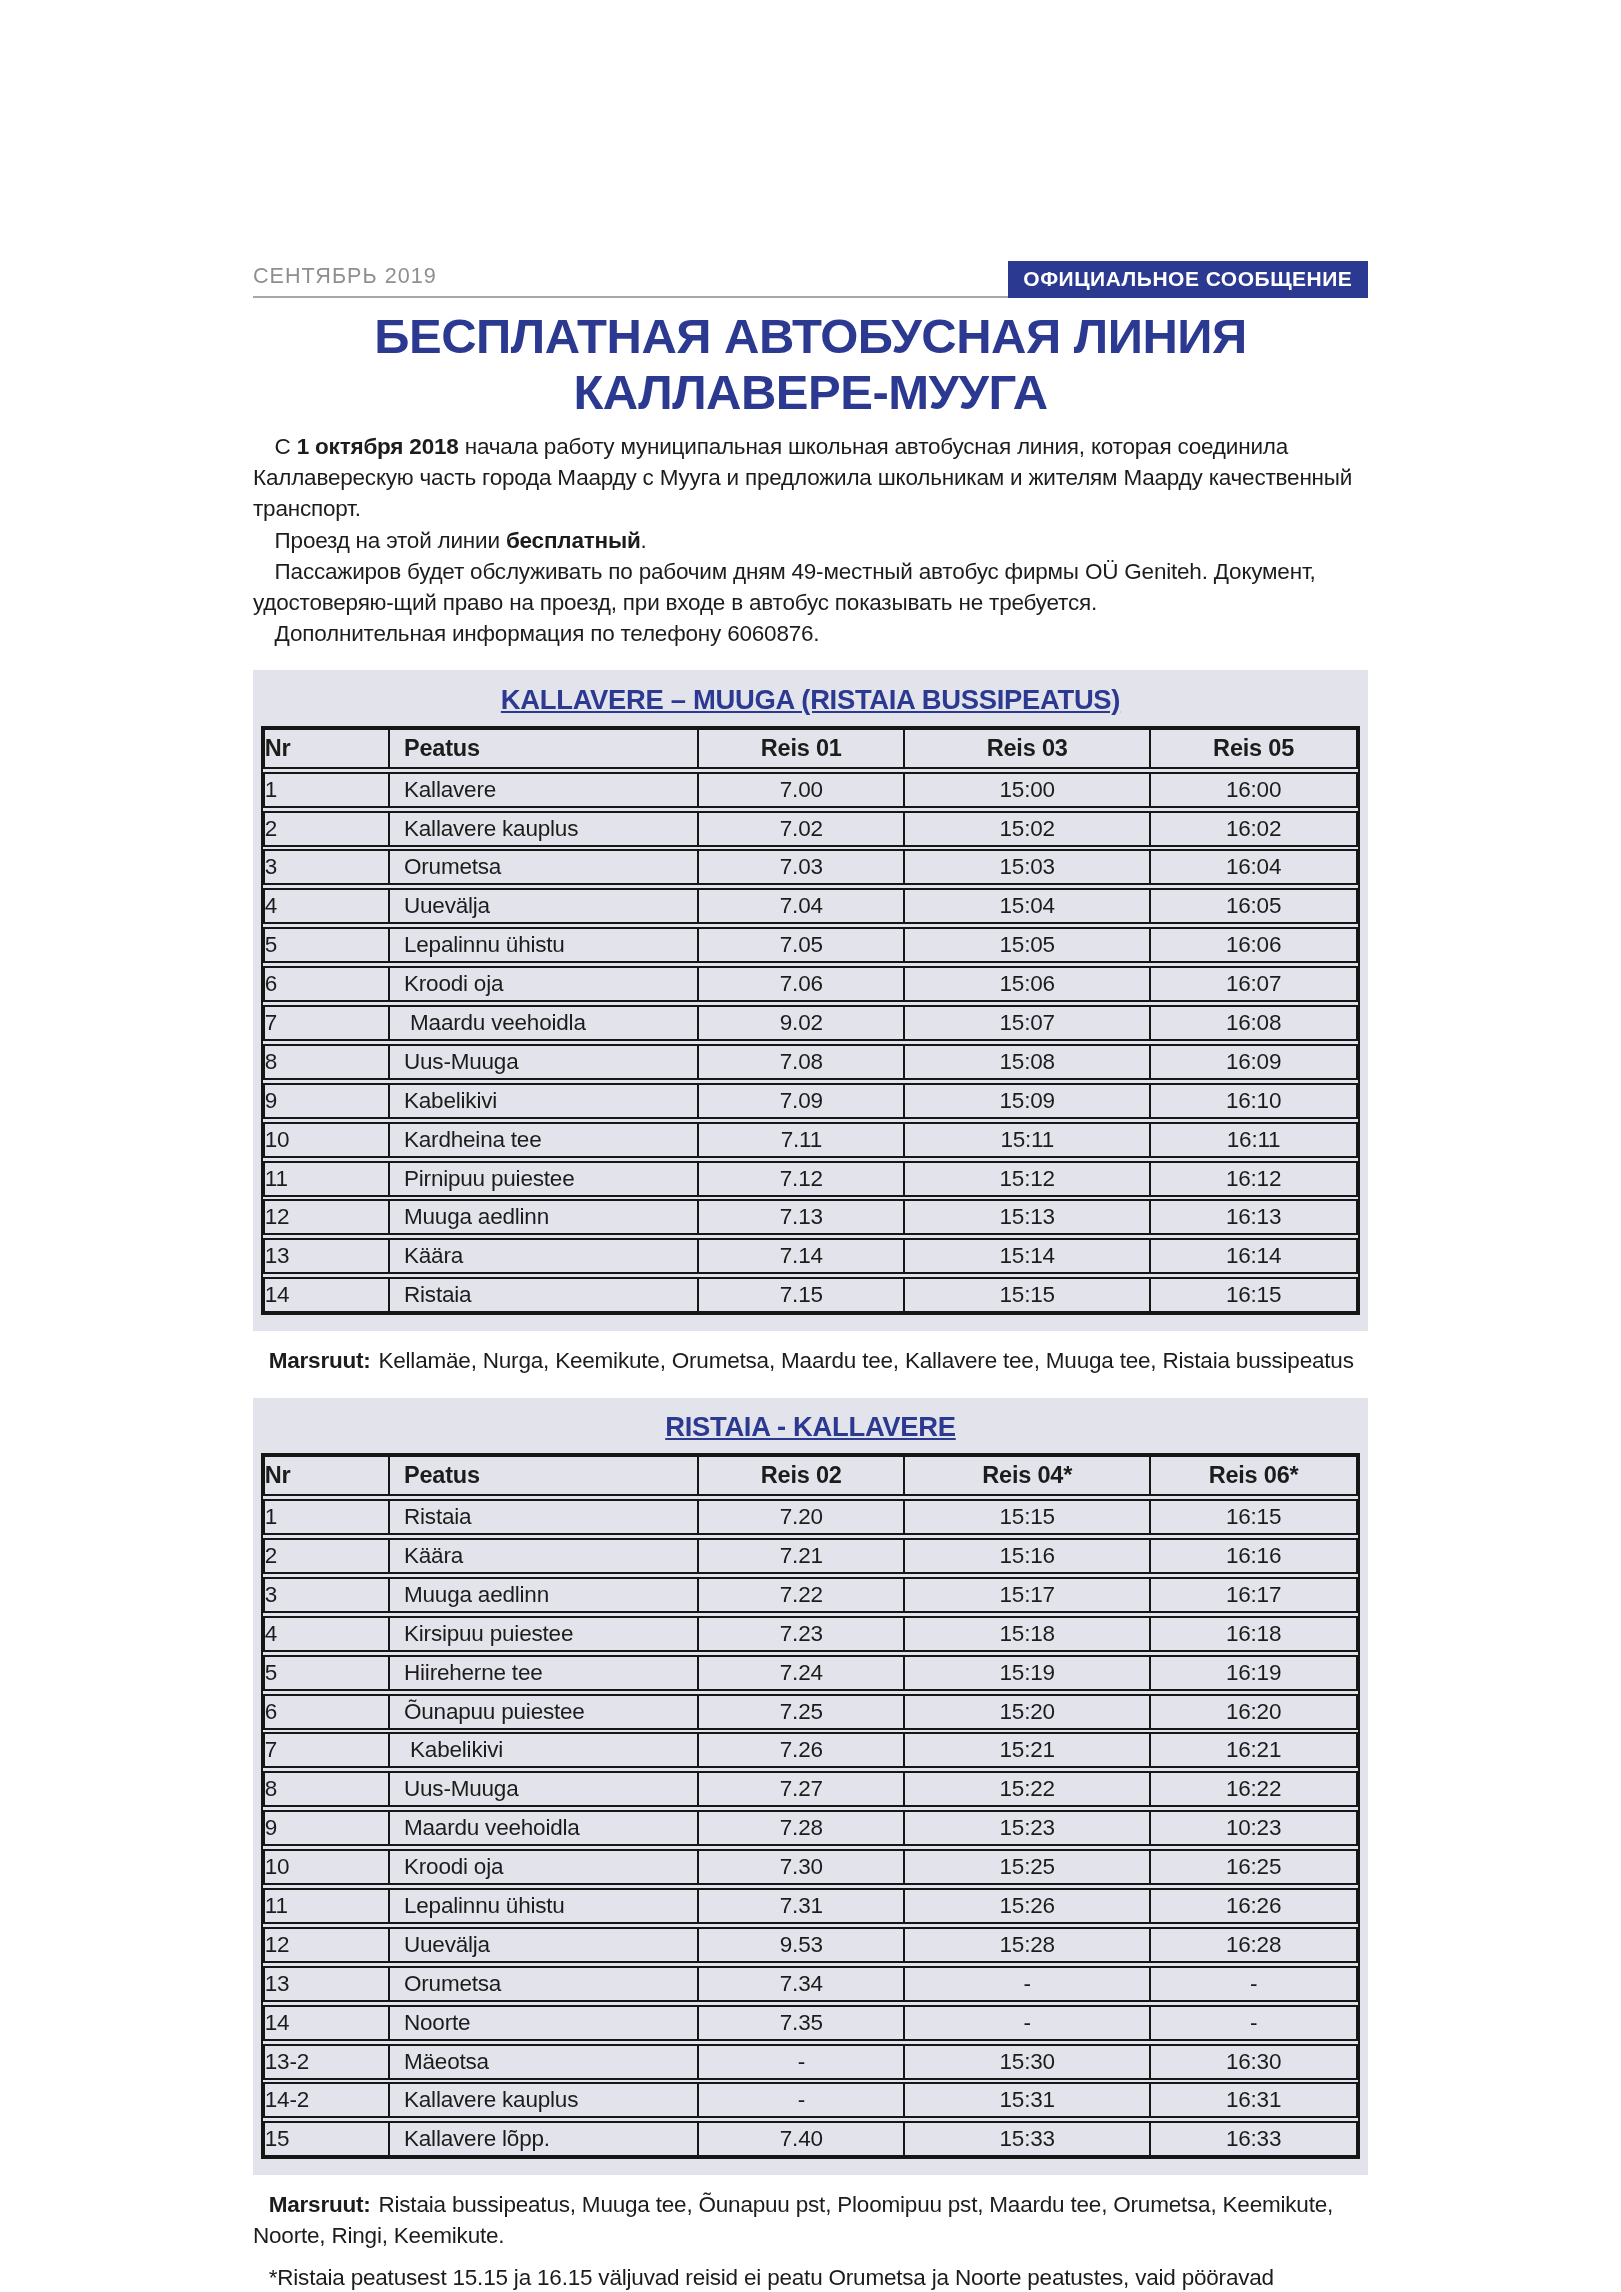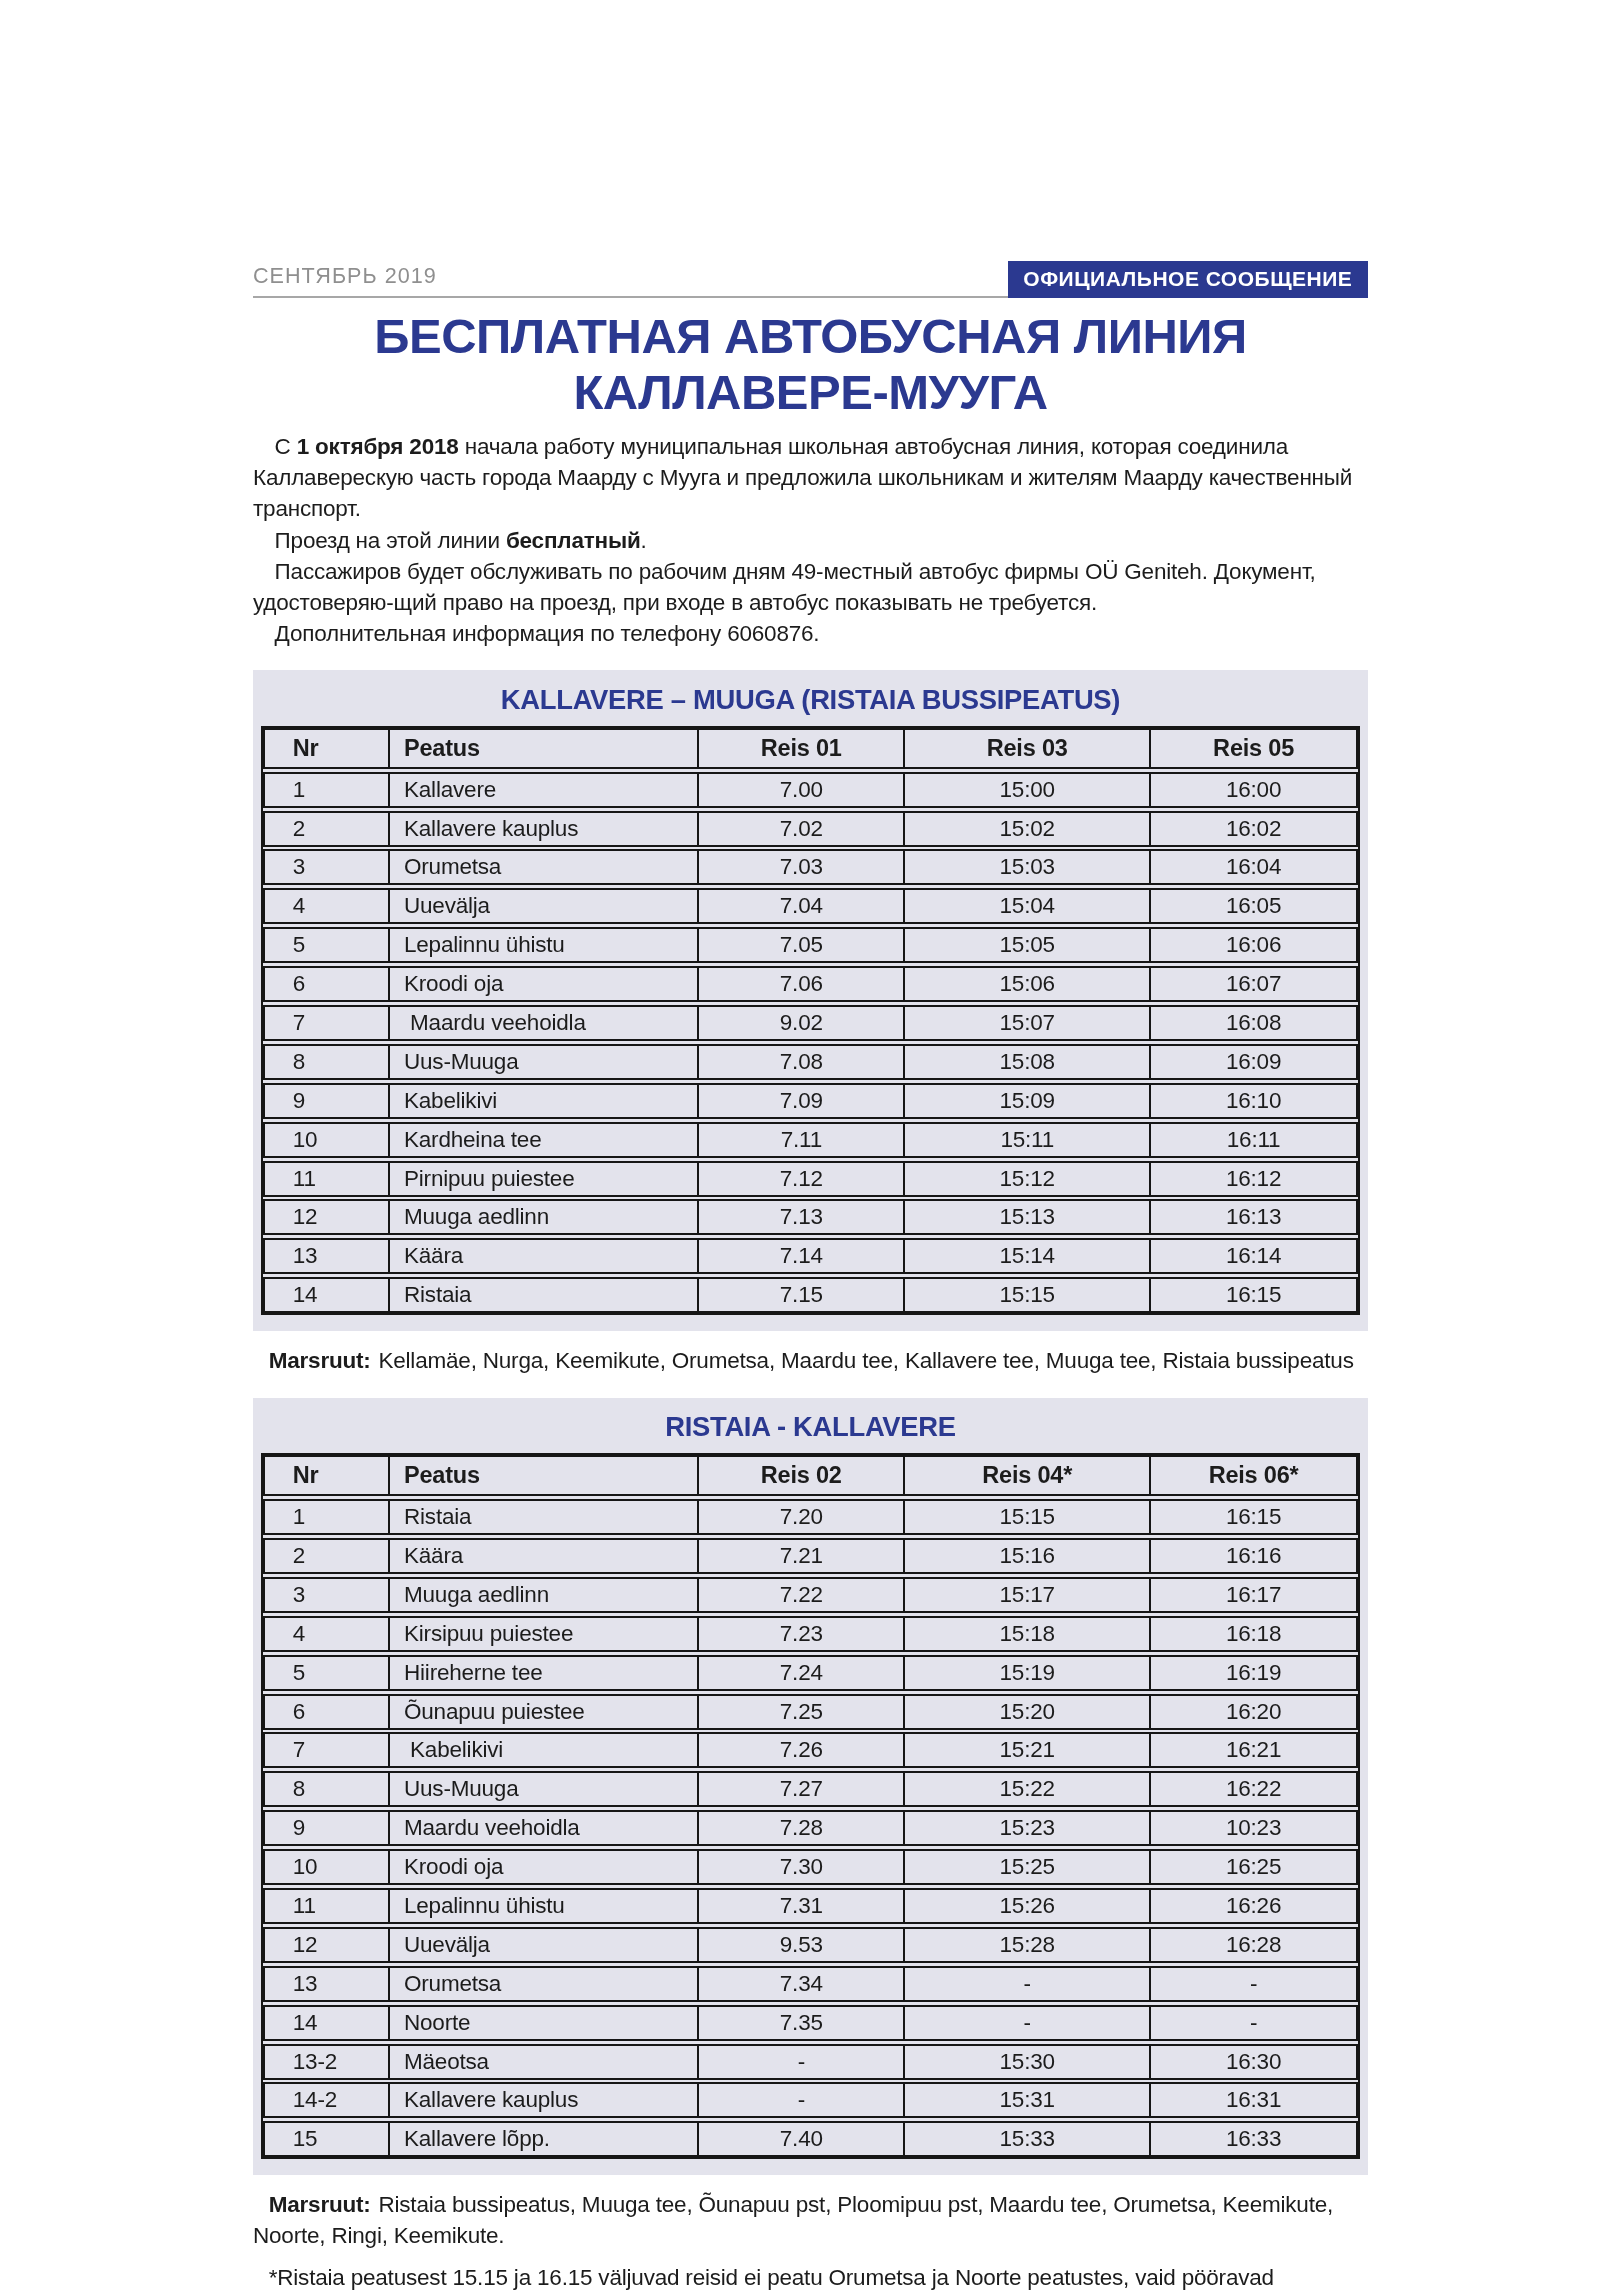--- a/index.html
+++ b/index.html
@@ -35,31 +35,32 @@
   
   .paragraphs { margin-top:11.8px; font-size:22.5px; line-height:1.38; letter-spacing:-0.2px; }
   .paragraphs p { text-indent:21.6px; }
 
   
   .table-block { background:#e3e3ec; margin-top:21.6px; padding:9.8px 7.8px 15.7px 7.8px; }
   .table-title {
     text-align:center; color:#2b3990;
     font-size:27.4px; font-weight:bold; letter-spacing:-0.3px;
     padding:3.9px 0 9.8px 0;
+    text-decoration:underline;
   }
   .ttable { border:2px solid #161616; }
   .trow { display:flex; border:2px solid #161616; }
   .trow + .trow { margin-top:2.9px; }
   .tcell {
     font-size:22.5px; line-height:32px; letter-spacing:-0.2px;
     overflow:hidden; white-space:nowrap;
   }
   .tcell:not(:last-child) { border-right:2px solid #161616; }
   .thead .tcell { font-weight:bold; font-size:23.5px; line-height:37px; }
-  .c0 { width:11.5%; padding-left:28px; }
+  .c0 { width:11.5%; padding-left:0; }
   .c1 { width:28.3%; padding-left:13.7px; }
   .c2 { width:18.9%; text-align:center; }
   .c3 { width:22.5%; text-align:center; }
   .c4 { width:18.8%; text-align:center; }
 
   
   .marsruut, .footnote {
     font-size:22.5px; line-height:1.4; letter-spacing:-0.2px;
     margin-top:13.7px; text-indent:15.7px;
   }

